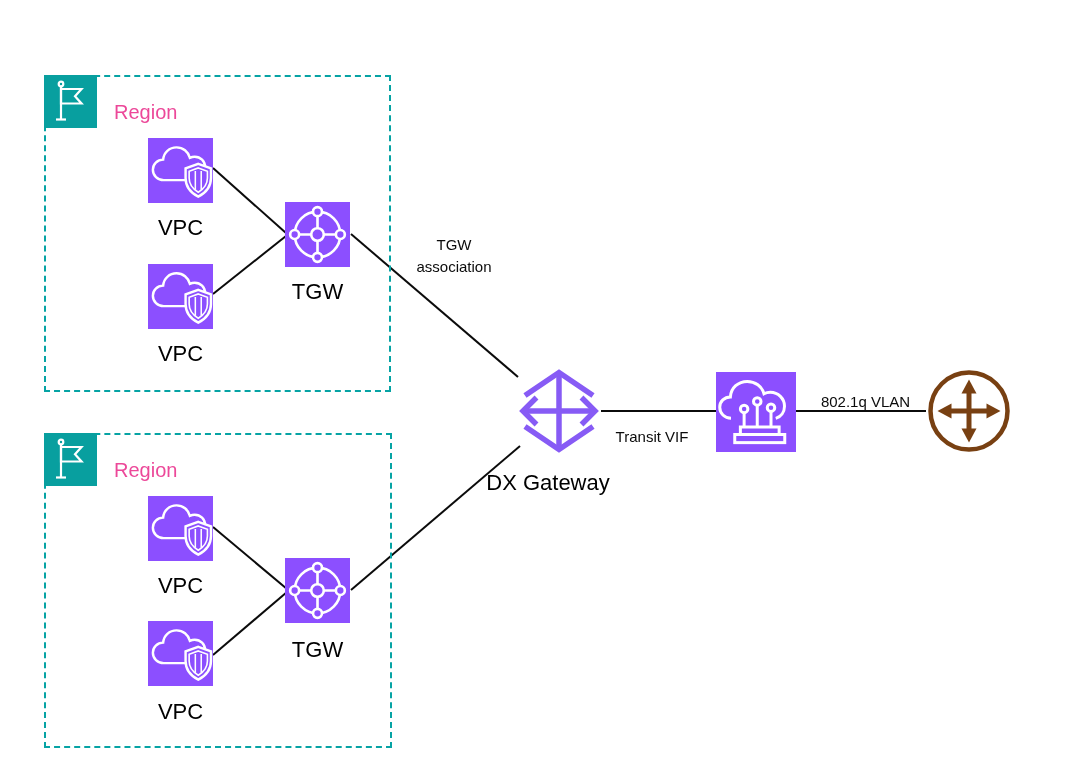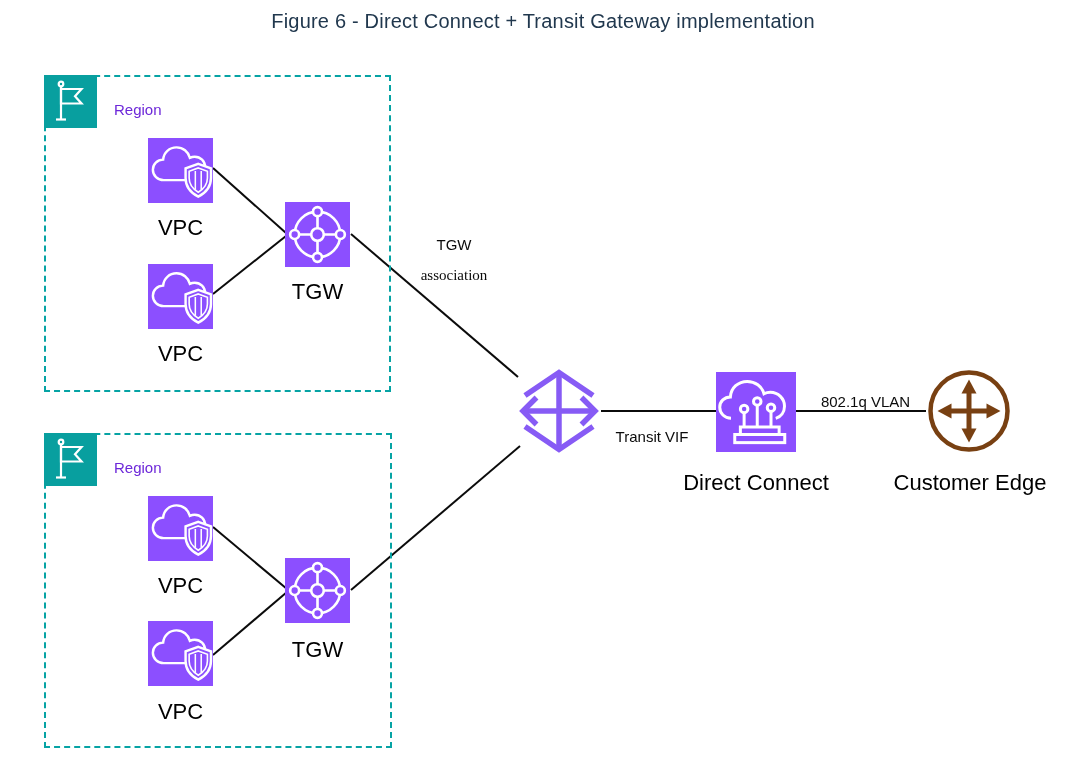--- a/index.html
+++ b/index.html
@@ -7,21 +7,21 @@
     position:relative;width:1086px;height:772px;background:#ffffff;
     font-family:"Liberation Sans",sans-serif;overflow:hidden;
   }
   .title{
     position:absolute;top:10px;left:0;width:100%;text-align:center;
     font-size:20px;color:#21384E;letter-spacing:0.2px;
   }
   .region-box{position:absolute;border:2px dashed #06A3A4;box-sizing:border-box;}
   .flag-sq{position:absolute;width:53px;height:53px;background:#089F9F;}
   .flag-sq svg{display:block;width:100%;height:100%;}
-  .region-label{position:absolute;font-size:15px;color:#6d28d9;}
+  .region-label{position:absolute;font-size:20px;color:#ec4899;}
   .sq{position:absolute;width:65px;height:65px;background:#8C4FFF;}
   .sq svg{display:block;width:100%;height:100%;}
   .outline-icon{position:absolute;}
   .outline-icon svg{display:block;width:100%;height:100%;}
   .node-label{position:absolute;text-align:center;font-size:22px;color:#000000;}
   .edge-label{position:absolute;text-align:center;font-size:15px;color:#0B0B0B;}
   .connectors{position:absolute;left:0;top:0;}
 </style>
 </head>
 <body>
@@ -34,21 +34,20 @@
       <line x1="213" y1="294" x2="286" y2="236"></line>
       <line x1="351" y1="234" x2="518" y2="377"></line>
       <line x1="213" y1="527" x2="287" y2="589"></line>
       <line x1="213" y1="655" x2="287" y2="592"></line>
       <line x1="351" y1="590" x2="520" y2="446"></line>
       <line x1="601" y1="411" x2="716" y2="411"></line>
       <line x1="796" y1="411" x2="926" y2="411"></line>
     </g>
   </svg>
 
-  <div class="title">Figure 6 - Direct Connect + Transit Gateway implementation</div>
 
   <div class="region-box" style="left:44px;top:75px;width:347px;height:317px;"></div>
   <div class="flag-sq" style="left:44px;top:75px;">
     <svg viewBox="0 0 53 53" fill="none" stroke="#ffffff" stroke-width="2.2">
       <line x1="17" y1="44.5" x2="17" y2="12"></line>
       <circle cx="17" cy="9" r="2.3"></circle>
       <line x1="12" y1="44.5" x2="22" y2="44.5"></line>
       <path d="M17,14 H37.5 L31,21.3 L37.5,28.5 H17 Z"></path>
     </svg>
   </div>
@@ -140,51 +139,50 @@
   <div class="outline-icon" style="left:517px;top:369px;width:84px;height:84px;">
     <svg viewBox="0 0 84 84" fill="none" stroke="#875BF5" stroke-width="5.5" stroke-linejoin="miter">
       <line x1="42" y1="3.5" x2="42" y2="80.5"></line>
       <line x1="6" y1="42" x2="78" y2="42"></line>
       <path d="M8,26.5 L42,3.5 L76,26.5"></path>
       <path d="M8,57.5 L42,80.5 L76,57.5"></path>
       <path d="M19.5,28.5 L6,42 L19.5,55.5"></path>
       <path d="M64.5,28.5 L78,42 L64.5,55.5"></path>
     </svg>
   </div>
+  <div class="node-label" style="left:453px;top:470px;width:190px;">DX Gateway</div>
 
   <div class="sq" style="left:716px;top:372px;width:80px;height:80px;">
     <svg viewBox="0 0 64 64" fill="none" stroke="#ffffff" stroke-width="2.4">
       <path d="M12,37 C6.8,37 3,33 3,28.2 C3,23.5 6.7,19.9 11.5,19.9 C12,12.6 17.8,7.5 25,7.5 C31.3,7.5 36.8,11.5 38.4,17.4 C39.9,16.6 41.7,16.2 43.5,16.2 C49.8,16.2 54.8,21.2 54.8,27.4 C54.8,32 52,35.8 47.8,37.1"></path>
       <circle cx="22.5" cy="29.5" r="3"></circle>
       <circle cx="33" cy="23.5" r="3"></circle>
       <circle cx="44" cy="28.5" r="3"></circle>
       <line x1="22.5" y1="32.5" x2="22.5" y2="44"></line>
       <line x1="33" y1="26.5" x2="33" y2="44"></line>
       <line x1="44" y1="31.5" x2="44" y2="44"></line>
       <rect x="19.5" y="44" width="31" height="6"></rect>
       <rect x="15" y="50" width="40" height="6.5"></rect>
     </svg>
   </div>
-  <div class="node-label" style="left:661px;top:470px;width:190px;">Direct Connect</div>
 
   <div class="outline-icon" style="left:926px;top:368px;width:86px;height:86px;">
     <svg viewBox="0 0 86 86">
       <circle cx="43" cy="43" r="38.5" fill="none" stroke="#784012" stroke-width="4.5"></circle>
       <g stroke="#784012" stroke-width="5">
         <line x1="43" y1="24" x2="43" y2="62"></line>
         <line x1="24" y1="43" x2="62" y2="43"></line>
       </g>
       <g fill="#784012" stroke="none">
         <polygon points="43,11.5 35.5,25.5 50.5,25.5"></polygon>
         <polygon points="43,74.5 35.5,60.5 50.5,60.5"></polygon>
         <polygon points="11.5,43 25.5,35.5 25.5,50.5"></polygon>
         <polygon points="74.5,43 60.5,35.5 60.5,50.5"></polygon>
       </g>
     </svg>
   </div>
-  <div class="node-label" style="left:875px;top:470px;width:190px;">Customer Edge</div>
 
   <div class="edge-label" style="left:404px;top:236px;width:100px;">TGW</div>
-  <div class="edge-label" style="left:404px;top:267px;width:100px;font-family:Liberation Serif, serif;">association</div>
+  <div class="edge-label" style="left:404px;top:258px;width:100px;">association</div>
   <div class="edge-label" style="left:597px;top:385px;width:110px;margin-top:43px;">Transit VIF</div>
   <div class="edge-label" style="left:808px;top:385px;width:115px;margin-top:8px;">802.1q VLAN</div>
 
 </div>
 
 </body></html>

